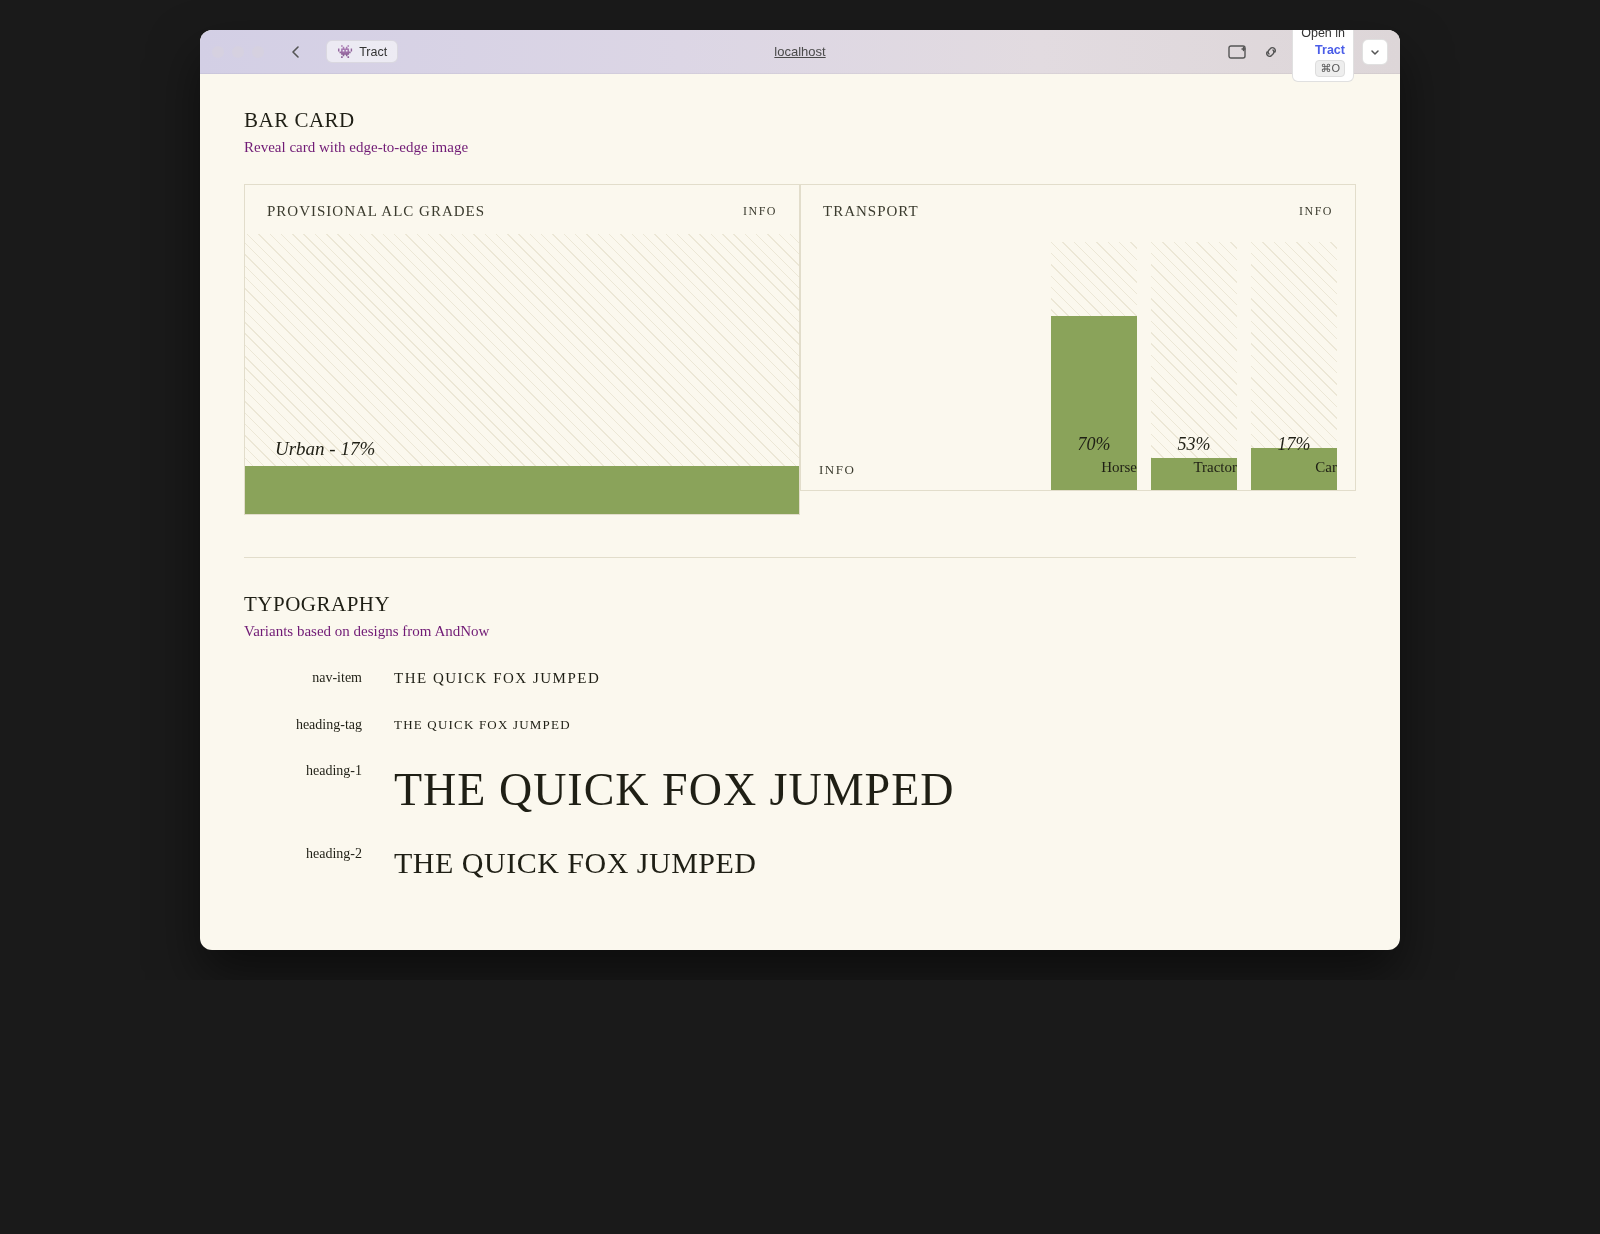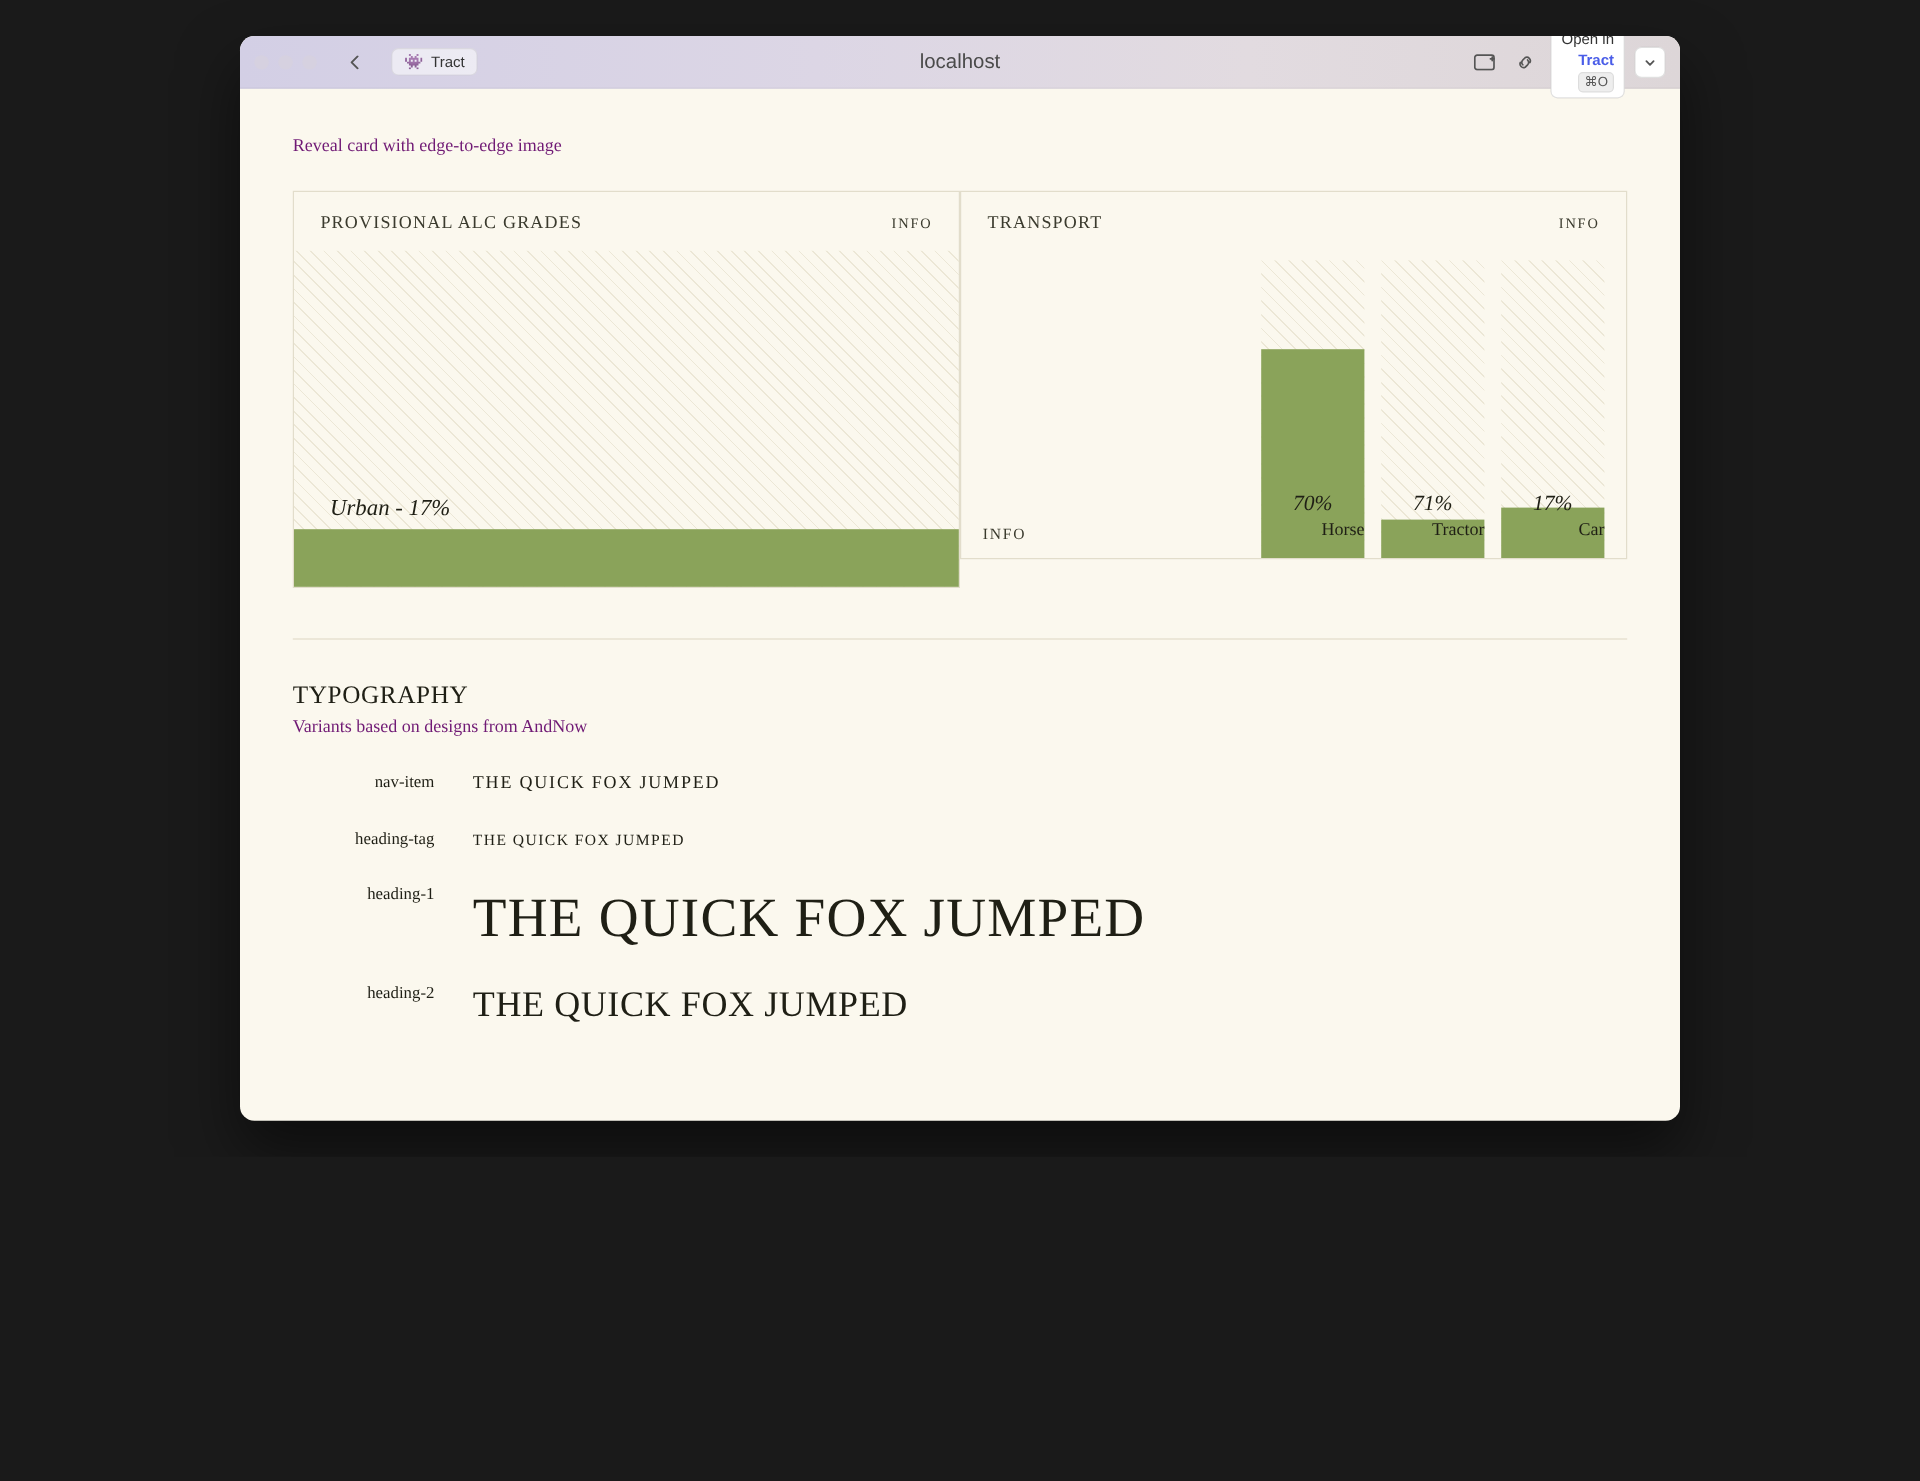--- a/index.html
+++ b/index.html
@@ -48,22 +48,23 @@
   border-radius: 6px;
   padding: 3px 10px;
   font-size: 12.5px;
   display: flex; align-items: center; gap: 6px;
   color: #333;
 }
 .tab-chip .emoji { font-size: 13px; filter: grayscale(0.3); }
 .url-center {
   position: absolute;
   left: 50%; transform: translateX(-50%);
-  font-size: 17px;
+  font-size: 13px;
   color: #4a4a4a;
+  text-decoration: underline;
 }
 .titlebar .right {
   margin-left: auto;
   display: flex; align-items: center; gap: 8px;
 }
 .tb-icon {
   width: 26px; height: 26px;
   display: flex; align-items: center; justify-content: center;
   color: #555; cursor: pointer;
 }
@@ -301,20 +302,21 @@
       <div class="chev-btn">
         <svg width="10" height="10" viewBox="0 0 10 10">
             <path d="M2 4 L5 7 L8 4" fill="none" stroke="currentColor" stroke-width="1.5" stroke-linecap="round" stroke-linejoin="round"></path>
           </svg>
       </div>
     </div>
   </div>
 
   <div class="page">
 
+    <div class="section-title">BAR CARD</div>
     <div class="section-sub">Reveal card with edge-to-edge image</div>
 
     <div class="cards">
 
       <div class="card card-alc">
         <div class="card-head">
           <h3>PROVISIONAL ALC GRADES</h3>
           <span class="info-link">INFO</span>
         </div>
         <div class="chart-area">
@@ -337,21 +339,21 @@
                 <div class="fill" style="height: 173.6px; position: absolute; bottom: 0px; left: 0px; right: 0px;"></div>
                 <div class="stack">
                   <div class="pct">70%</div>
                   <div class="name">Horse</div>
                 </div>
               </div>
               <div class="t-col" style="height: 248px;">
                 <div class="hatched hatch"></div>
                 <div class="fill" style="height: 32.24px; position: absolute; bottom: 0px; left: 0px; right: 0px;"></div>
                 <div class="stack">
-                  <div class="pct">71%</div>
+                  <div class="pct">53%</div>
                   <div class="name">Tractor</div>
                 </div>
               </div>
               <div class="t-col" style="height: 248px;">
                 <div class="hatched hatch"></div>
                 <div class="fill" style="height: 42.16px; position: absolute; bottom: 0px; left: 0px; right: 0px;"></div>
                 <div class="stack">
                   <div class="pct">17%</div>
                   <div class="name">Car</div>
                 </div>

